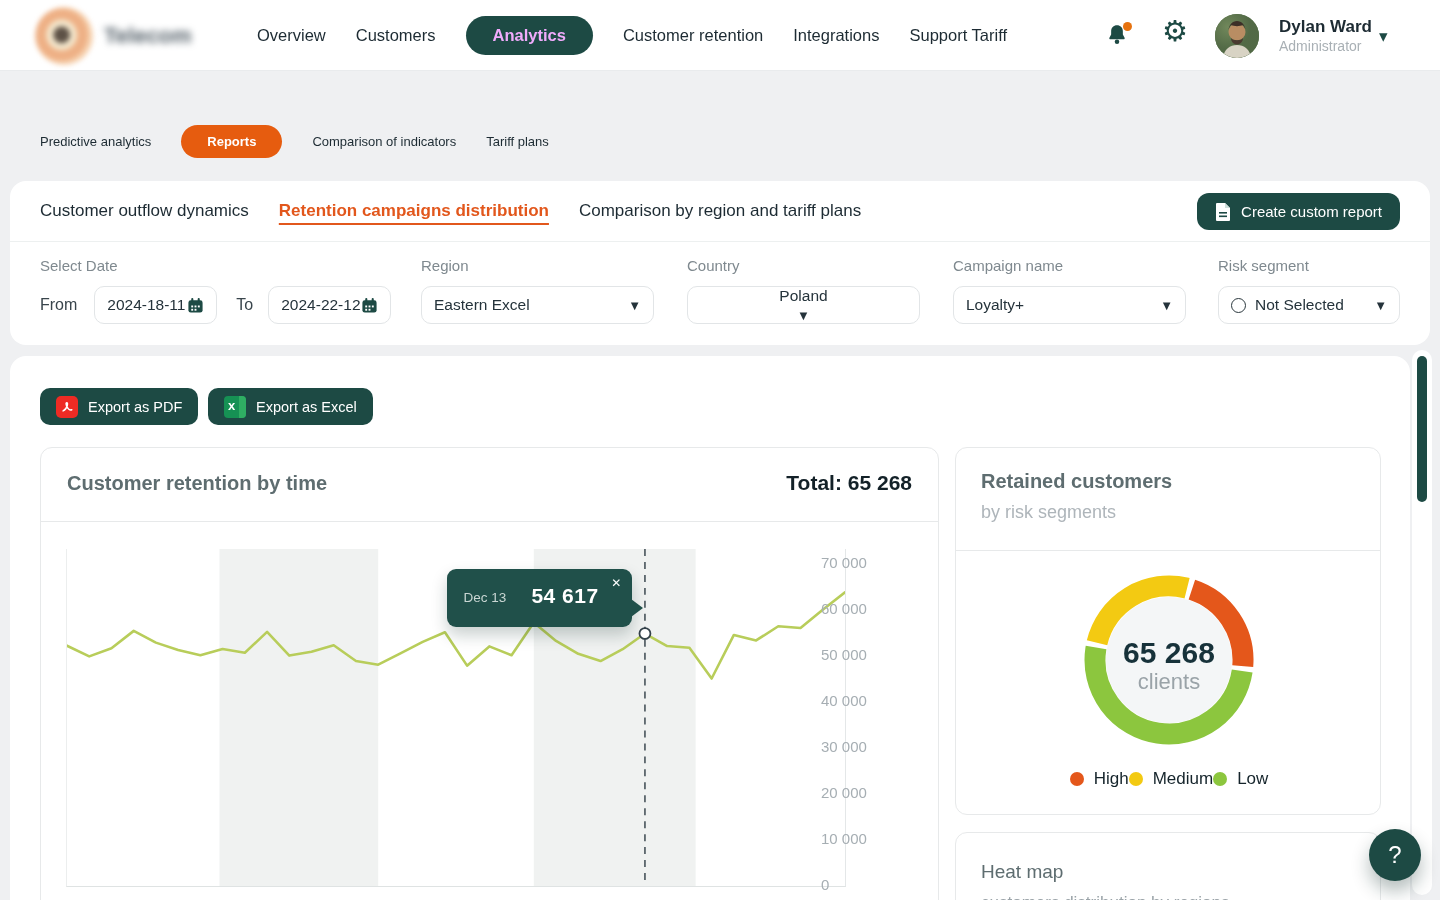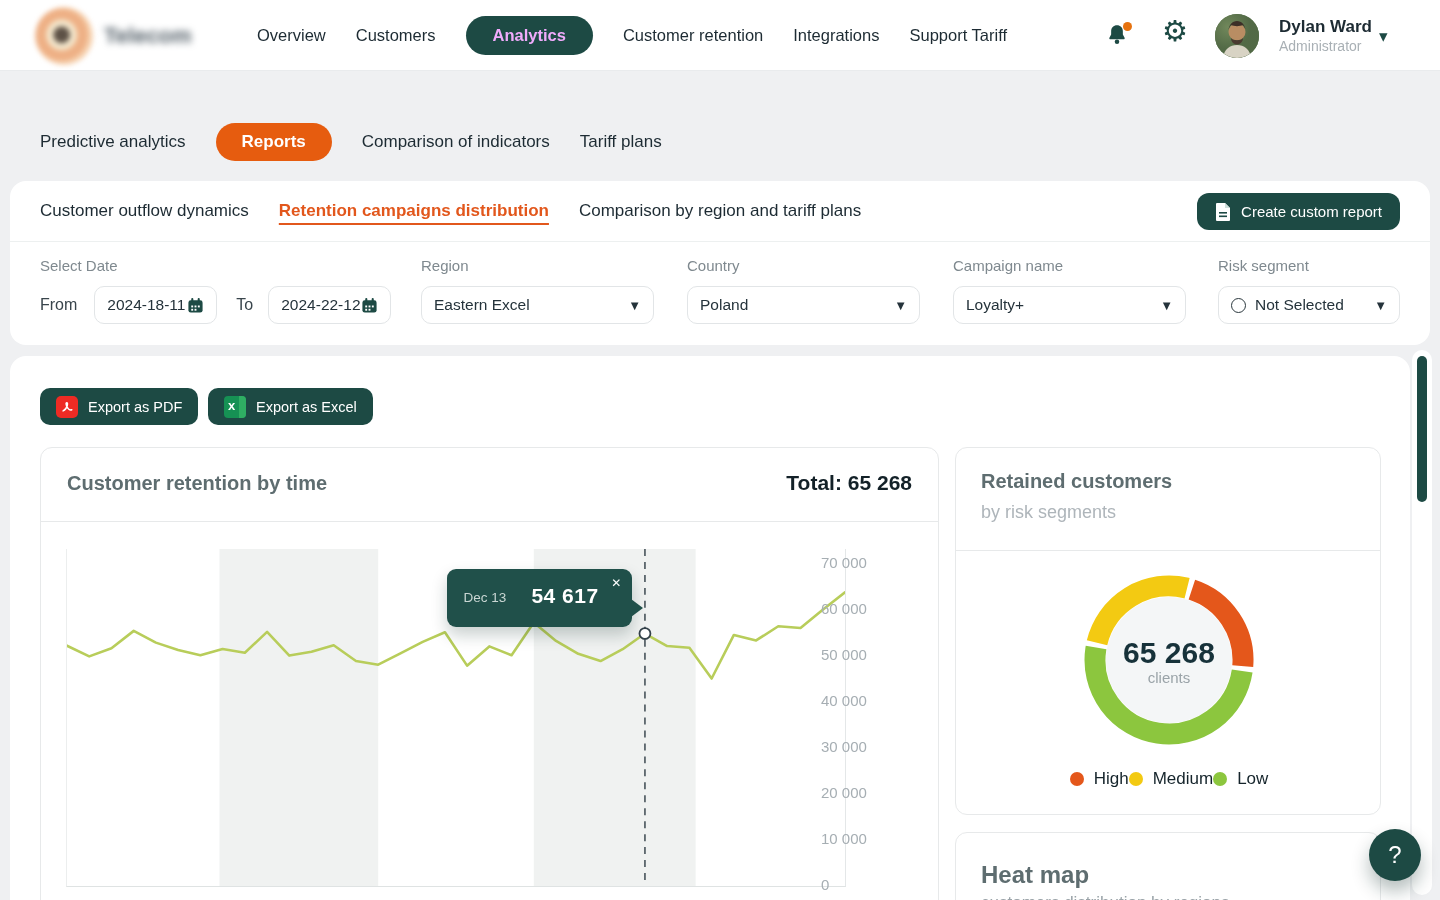--- a/index.html
+++ b/index.html
@@ -22,21 +22,21 @@
   .nav-item.active { background:#1d4a44; color:#f0abfc; padding:10px 27px; border-radius:21px; font-weight:bold; }
   .bell-wrap { position:absolute; left:1104px; top:22px; width:28px; height:28px; cursor:pointer; }
   .bell-dot { position:absolute; right:0px; top:0px; width:9px; height:9px; border-radius:50%; background:#e6720f; }
   .gear { position:absolute; left:1162px; top:17px; font-size:29px; color:#1d4a44; cursor:pointer; line-height:1; }
   .avatar { position:absolute; left:1215px; top:14px; width:44px; height:44px; border-radius:50%; overflow:hidden; cursor:pointer; background:#5f7a55; }
   .user-name { position:absolute; left:1279px; top:17px; font-size:17px; font-weight:bold; color:#1d2b33; }
   .user-role { position:absolute; left:1279px; top:38px; font-size:14px; color:#a9b0b5; }
   .user-caret { position:absolute; left:1379px; top:26px; font-size:17px; color:#1d4a44; cursor:pointer; }
   
   .subnav { position:absolute; left:40px; top:112px; height:39px; display:flex; align-items:center; gap:30px; white-space:nowrap; }
-  .subnav-item { font-size:17px; color:#1d2b33; cursor:pointer;margin-top:20px; }
+  .subnav-item { font-size:13px; color:#1d2b33; cursor:pointer;margin-top:20px; }
   .subnav-item.active { background:#e65c0f; color:#fff; padding:9px 26px; border-radius:20px; font-weight:bold; }
   
   .report-card { position:absolute; left:10px; top:181px; width:1420px; height:164px; background:#fff; border-radius:16px; }
   .report-tabs { position:absolute; left:30px; top:0; height:60px; display:flex; align-items:center; gap:30px; white-space:nowrap; }
   .report-tab { font-size:17px; color:#1d2b33; cursor:pointer; }
   .report-tab.active { color:#e2571c; font-weight:bold; text-decoration:underline; text-decoration-thickness:2px; text-underline-offset:7px; }
   .create-btn { position:absolute; right:30px; top:12px; height:37px; display:flex; align-items:center; gap:10px; padding:0 18px; background:#1d4a44; border:none; border-radius:12px; color:#fff; font-size:15px; font-family:inherit; cursor:pointer; }
   .hdiv { position:absolute; left:0; width:100%; height:1px; background:#edf0f0; }
   .filter-group { position:absolute; top:76px; }
   .filter-label { font-size:15px; color:#7f898f; }
@@ -65,27 +65,27 @@
   .tt-date { position:absolute; left:16px; top:21px; font-size:13.5px; color:#c9d6d3; }
   .tt-val { position:absolute; left:84px; top:15px; font-size:21px; font-weight:bold; color:#ffffff; letter-spacing:.5px; }
   .tt-close { position:absolute; right:9px; top:5px; font-size:12px; color:#fff; cursor:pointer; padding:2px; }
   .tt-arrow { position:absolute; right:-11px; top:30px; width:0; height:0; border-top:9px solid transparent; border-bottom:9px solid transparent; border-left:12px solid #20504a; }
   
   .retained-card { position:absolute; left:945px; top:91px; width:426px; height:368px; background:#fff; border:1px solid #e7e9ea; border-radius:12px; }
   .card-title { position:absolute; left:25px; top:22px; font-size:20px; font-weight:bold; color:#5e6d70; }
   .card-subtitle { position:absolute; left:25px; top:54px; font-size:18px; color:#aeb5ba; }
   .donut-wrap { position:absolute; left:128px; top:127px; width:170px; height:170px; }
   .donut-center-val { position:absolute; left:0; top:61px; width:170px; text-align:center; font-size:30px; font-weight:bold; color:#17323a; }
-  .donut-center-lbl { position:absolute; left:0; top:94px; width:170px; text-align:center; font-size:15px; color:#9aa3a8; }
+  .donut-center-lbl { position:absolute; left:0; top:94px; width:170px; text-align:center; font-size:22px; color:#9aa3a8; }
   .legend { position:absolute; left:32px; right:30px; top:321px; display:flex; justify-content:center; }
   .legend-item { display:flex; align-items:center; gap:10px; font-size:17px; color:#15242b; cursor:pointer; }
   .dot { width:14px; height:14px; border-radius:50%; }
   
   .heatmap-card { position:absolute; left:945px; top:476px; width:426px; height:120px; background:#fff; border:1px solid #e7e9ea; border-radius:12px; }
-  .hm-title { position:absolute; left:25px; top:28px; font-size:24px; font-weight:bold; color:#5e6d70; }
+  .hm-title { position:absolute; left:25px; top:28px; font-size:19px; font-weight:normal; color:#5e6d70; }
   .hm-subtitle { position:absolute; left:25px; top:60px; font-size:17px; color:#9aa3a8; }
   
   .help-btn { position:absolute; left:1369px; top:829px; width:52px; height:52px; border-radius:50%; background:#1d4a44; color:#fff; font-size:24px; display:flex; align-items:center; justify-content:center; box-shadow:0 10px 18px rgba(10,40,35,.3); cursor:pointer; z-index:10; }
   .scroll-track { position:absolute; left:1412px; top:350px; width:20px; height:545px; background:#fff; border-radius:10px; z-index:7; }
   .scroll-thumb { position:absolute; left:5px; top:6px; width:10px; height:146px; background:#1d4a44; border-radius:6px; cursor:grab; }
 </style>
 </head>
 <body>
 
 <div class="header">
@@ -200,21 +200,21 @@
       <div class="input-box" style="width:233px;">
         <span>Eastern Excel</span>
         <span class="caret">▼</span>
       </div>
     </div>
   </div>
 
   <div class="filter-group" style="left:677px;">
     <div class="filter-label">Country</div>
     <div class="filter-row">
-      <div class="input-box" style="width:233px;">
+      <div class="input-box" style="width:233px;flex-direction:column;">
         <span>Poland</span>
         <span class="caret">▼</span>
       </div>
     </div>
   </div>
 
   <div class="filter-group" style="left:943px;">
     <div class="filter-label">Campaign name</div>
     <div class="filter-row">
       <div class="input-box" style="width:233px;">

